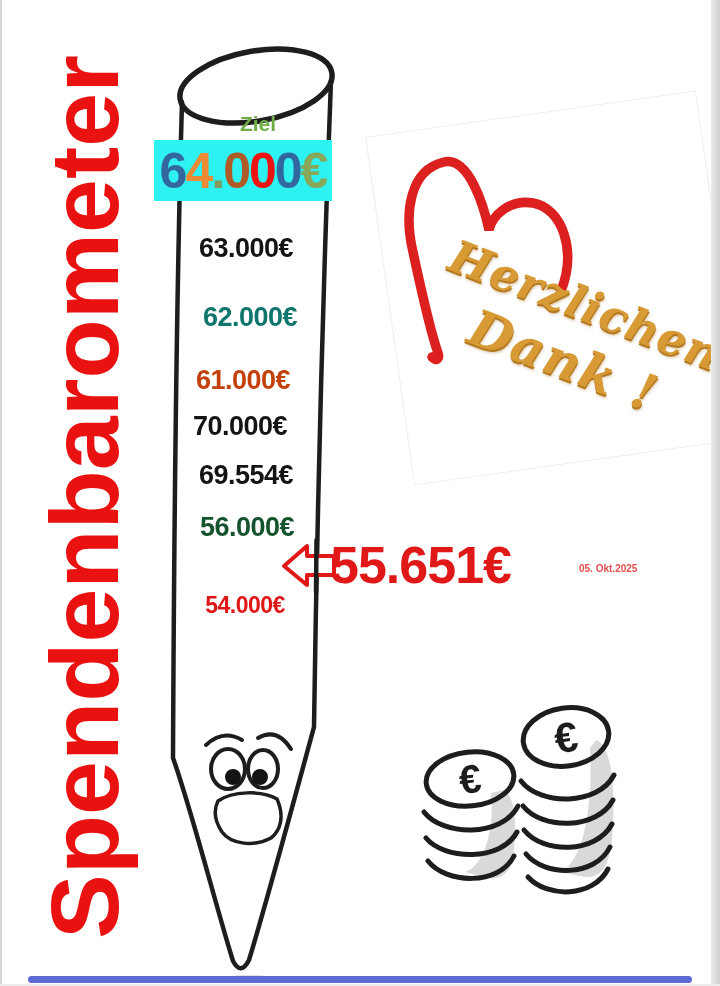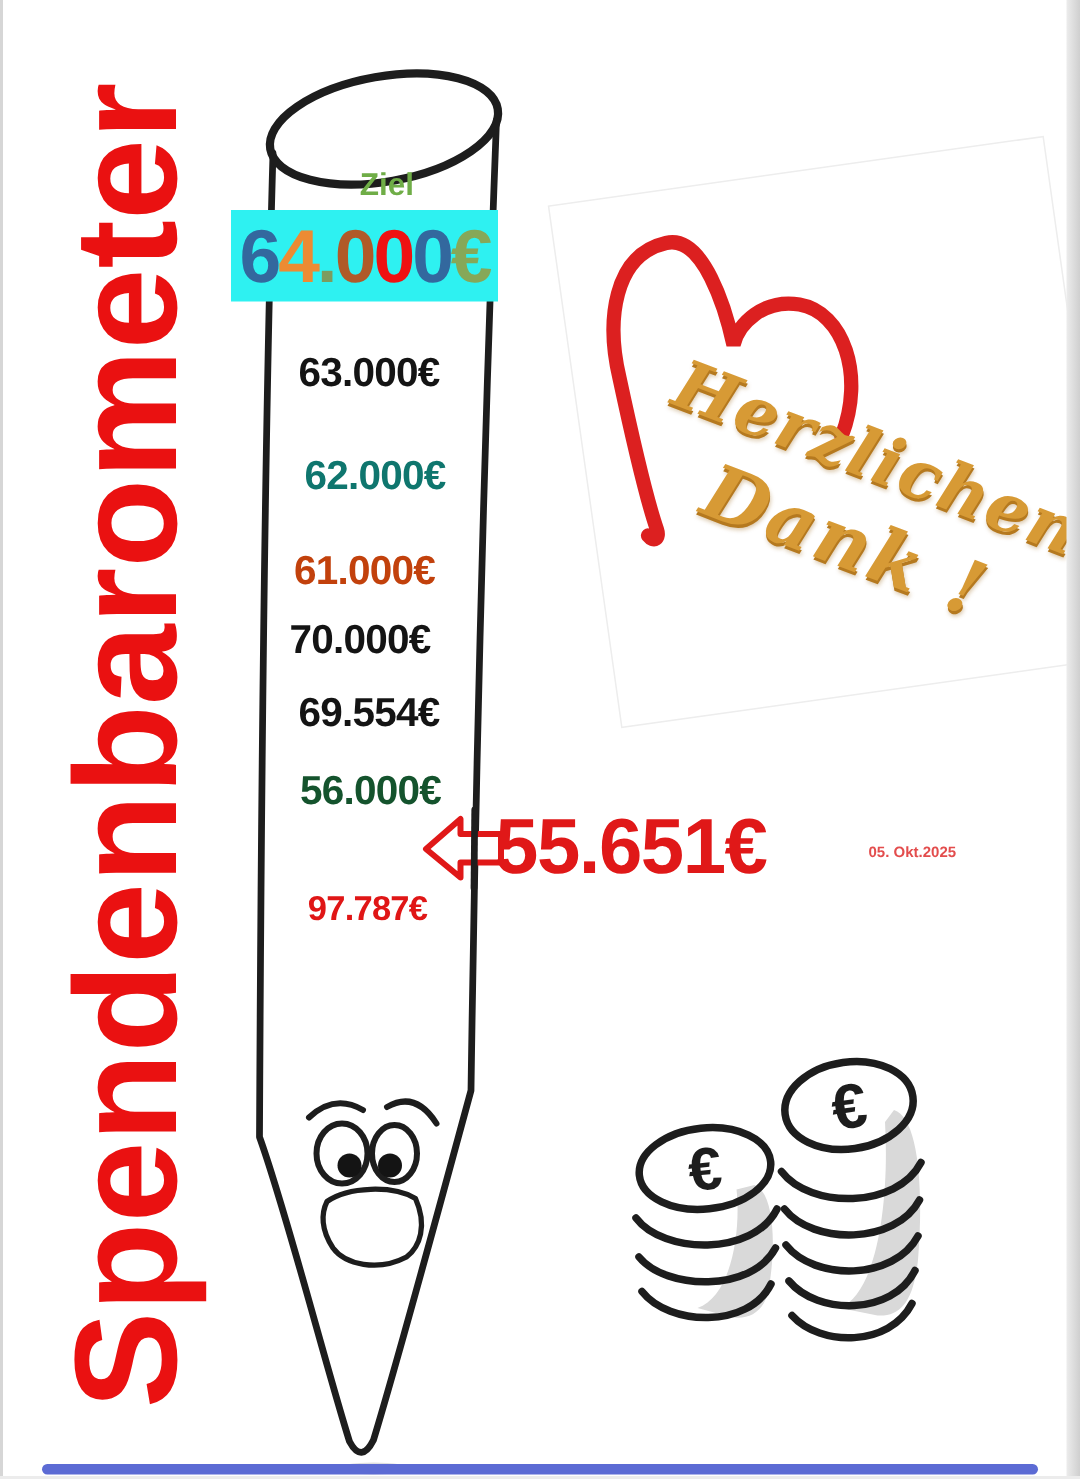--- a/index.html
+++ b/index.html
@@ -116,21 +116,21 @@
 <div class="abs vertical-title" style="color: rgb(234, 17, 17); fill: rgb(234, 17, 17);">Spendenbarometer</div>
 
 <div class="abs ziel-label" style="color: rgb(111, 173, 71); fill: rgb(111, 173, 71);">Ziel</div>
 
 <div class="abs milestone ms-0" style="color: rgb(20, 20, 20); fill: rgb(20, 20, 20);">63.000€</div>
 <div class="abs milestone ms-1" style="color: #0f766e; fill: rgb(20, 20, 20);">62.000€</div>
 <div class="abs milestone ms-2" style="color: #c2410c; fill: rgb(20, 20, 20);">61.000€</div>
 <div class="abs milestone ms-3" style="color: rgb(20, 20, 20); fill: rgb(20, 20, 20);">70.000€</div>
 <div class="abs milestone ms-4" style="color: rgb(20, 20, 20); fill: rgb(20, 20, 20);">69.554€</div>
 <div class="abs milestone ms-5" style="color: #14532d; fill: rgb(20, 20, 20);">56.000€</div>
-<div class="abs milestone ms-6" style="color: rgb(224, 22, 22); fill: rgb(224, 22, 22);">97.787€</div>
+<div class="abs milestone ms-6" style="color: rgb(224, 22, 22); fill: rgb(224, 22, 22);">54.000€</div>
 
 <div class="abs current-amount" style="color: rgb(224, 24, 24); fill: rgb(224, 24, 24);">55.651€</div>
 <div class="abs current-date" style="color: rgb(227, 77, 77); fill: rgb(227, 77, 77);">05. Okt.2025</div>
 
 <div class="abs thanks-text" style="color: rgb(215, 154, 53); fill: rgb(215, 154, 53);">
   <div class="thanks-line1">Herzlichen</div>
   <div class="thanks-line2">Dank !</div>
 </div>
 
 <div class="abs edge-left"></div>

